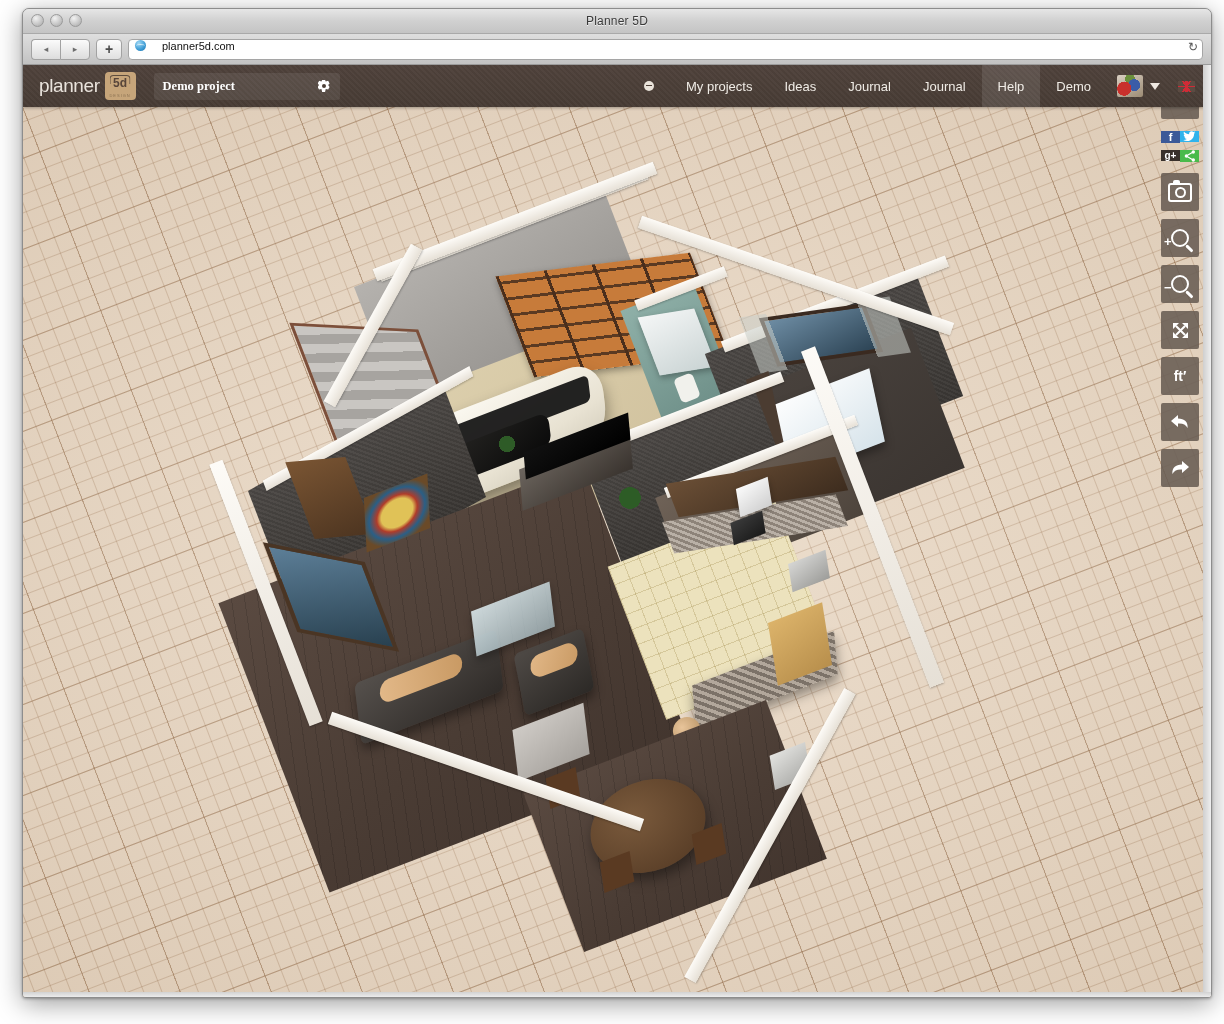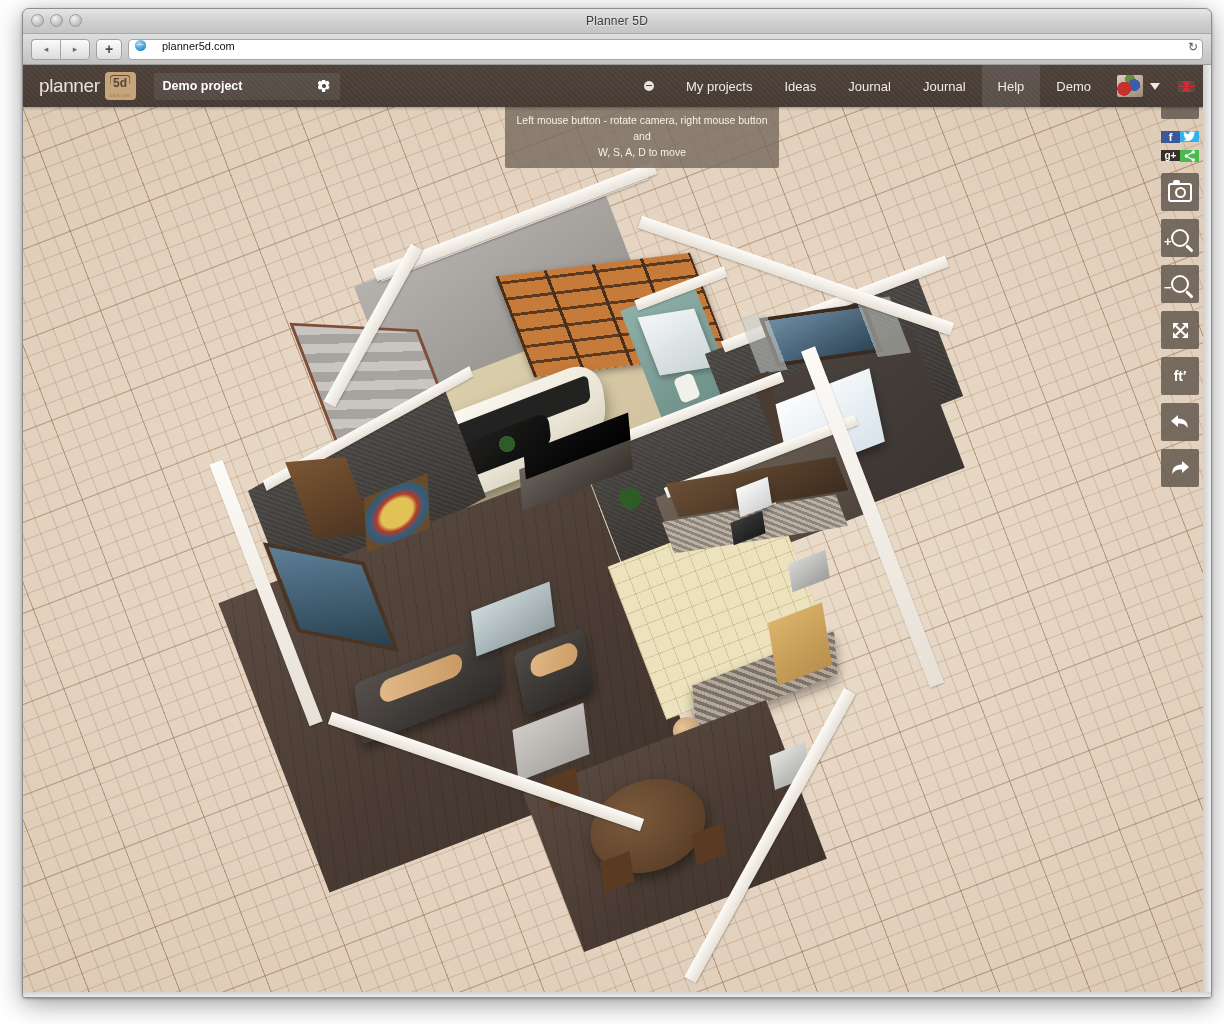--- a/index.html
+++ b/index.html
@@ -258,20 +258,21 @@
     border-radius: 3px;
     display: flex;
     align-items: center;
     justify-content: space-between;
     padding: 0 9px;
   }
   #project-name {
     font-size: 12.5px;
     font-weight: bold;
     color: #ffffff;
+    font-family: Liberation Serif, serif;
   }
   .gear-icon {
     width: 14px; height: 14px;
     position: relative;
     flex-shrink: 0;
   }
   .gear-icon::before {
     content: "";
     position: absolute;
     left: 1px; top: 1px;
@@ -807,24 +808,20 @@
           <a class="nav-item" style="padding:0 6px 0 10px;">
             <span id="avatar"></span>
             <span class="caret-down"></span>
           </a>
           <a class="nav-item" style="padding:0 16px 0 0;">
             <span id="flag-icon"></span>
           </a>
         </nav>
       </div>
 
-      <div id="hint-tooltip">
-        <div>Left mouse button - rotate camera, right mouse button and</div>
-        <div>W, S, A, D to move</div>
-      </div>
 
       <div id="support-tab">Support</div>
 
       <div id="tool-rail">
 
         <div class="tool-btn">2D</div>
 
         <div class="tool-btn social">
           <span class="s-cell s-fb">f</span>
           <span class="s-cell s-tw">

